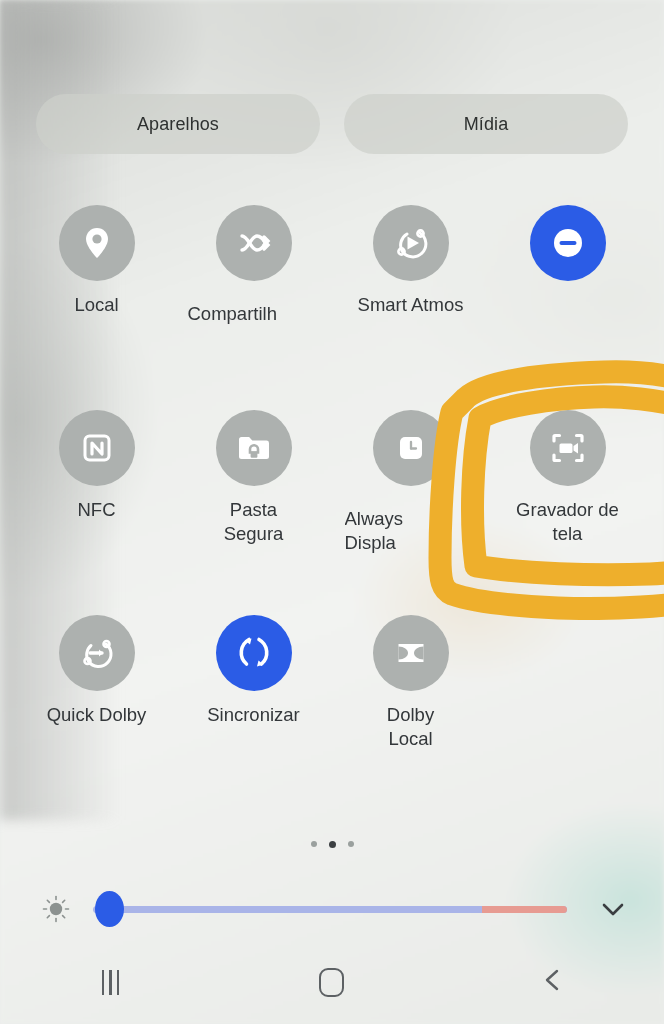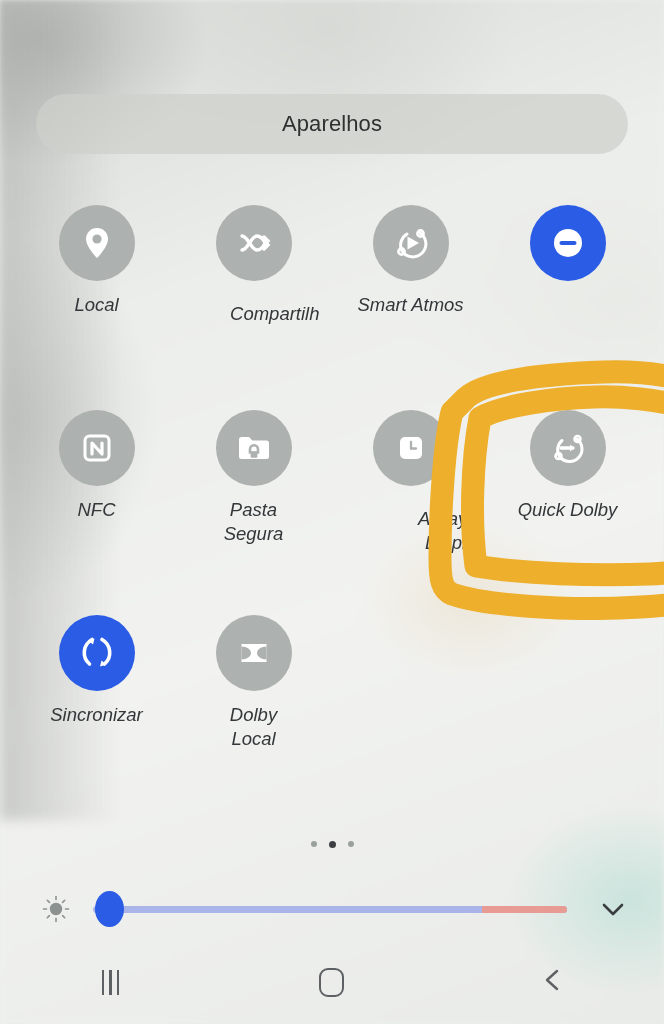--- a/index.html
+++ b/index.html
@@ -51,21 +51,21 @@
     padding: 0 36px;
   }
   .tab-pill {
     flex: 1;
     height: 60px;
     border-radius: 30px;
     background: rgba(205,208,203,0.72);
     display: flex;
     align-items: center;
     justify-content: center;
-    font-size: 22px;
+    font-size: 18px;
     color: #2e3130;
     letter-spacing: 0.1px;
     border: none;
     font-family: "Liberation Sans", sans-serif;
     cursor: pointer;
   }
 
   
   .grid {
     position: absolute;
@@ -97,26 +97,25 @@
   .bubble svg { display: block; }
   .cell-label {
     margin-top: 12px;
     font-size: 18.5px;
     line-height: 1.32;
     color: #33373a;
     text-align: center;
     white-space: pre-line;
     width: 150px;
     overflow: hidden;
-    font-style: italic;
   }
   
   .cell.clip .cell-label {
     width: 132px;
-    text-align: right;
+    text-align: left;
     margin-top: 21px;
   }
 
   
   .dots {
     position: absolute;
     top: 841px; left: 0; right: 0;
     display: flex;
     justify-content: center;
     gap: 12px;
@@ -207,20 +206,21 @@
 </head>
 <body>
 
 <div id="screen">
 
   <div class="bg-layer"></div>
   <div class="vignette-left"></div>
 
   <div class="top-tabs">
     <button class="tab-pill">Aparelhos</button>
+    <button class="tab-pill">Mídia</button>
   </div>
 
   <div class="grid" id="toggle-grid">
       <div class="cell">
         <div class="bubble">
           <svg width="40" height="40" viewBox="0 0 40 40">
             <path d="M20 5c-6.1 0-11 4.9-11 11 0 8 11 19 11 19s11-11 11-19c0-6.1-4.9-11-11-11z" fill="#ffffff"></path>
             <circle cx="20" cy="16" r="4.6" fill="#adb1af"></circle>
           </svg>
         </div>
@@ -283,20 +283,36 @@
           <svg width="40" height="40" viewBox="0 0 40 40">
             <rect x="9" y="9" width="22" height="22" rx="5" fill="#ffffff"></rect>
             <g stroke="#adb1af" stroke-width="2.3" stroke-linecap="round">
               <line x1="20" y1="14" x2="20" y2="20.5"></line>
               <line x1="20" y1="20.5" x2="25" y2="20.5"></line>
             </g>
           </svg>
         </div>
         <div class="cell-label">Always
 Displa</div>
+      </div>
+      <div class="cell">
+        <div class="bubble">
+          <svg width="42" height="42" viewBox="0 0 42 42">
+            <g fill="none" stroke="#ffffff" stroke-width="3.2" stroke-linecap="round">
+              <path d="M7 14 V9.5 A1 1 0 0 1 8 8.5 H12.5"></path>
+              <path d="M29.5 8.5 H34 A1 1 0 0 1 35 9.5 V14"></path>
+              <path d="M35 28 V32.5 A1 1 0 0 1 34 33.5 H29.5"></path>
+              <path d="M12.5 33.5 H8 A1 1 0 0 1 7 32.5 V28"></path>
+            </g>
+            <rect x="12.5" y="16.5" width="13" height="9.5" rx="1.6" fill="#ffffff"></rect>
+            <path d="M26.5 19 L31 16 L31 26.5 L26.5 23.5 Z" fill="#ffffff"></path>
+          </svg>
+        </div>
+        <div class="cell-label">Gravador de
+tela</div>
       </div>
       <div class="cell">
         <div class="bubble">
           <svg width="42" height="42" viewBox="0 0 42 42">
             <path d="M30 12 A12.5 12.5 0 1 1 12.5 29.5 A12.5 12.5 0 0 1 15 13.5" fill="none" stroke="#ffffff" stroke-width="3" stroke-linecap="round"></path>
             <circle cx="30.5" cy="12" r="3" fill="none" stroke="#ffffff" stroke-width="2.6"></circle>
             <circle cx="11.5" cy="29" r="3" fill="none" stroke="#ffffff" stroke-width="2.6"></circle>
             <path d="M14 21 H26" stroke="#ffffff" stroke-width="3.4" stroke-linecap="round"></path>
             <path d="M23 17.5 L27 21 L23 24.5 Z" fill="#ffffff"></path>
           </svg>

